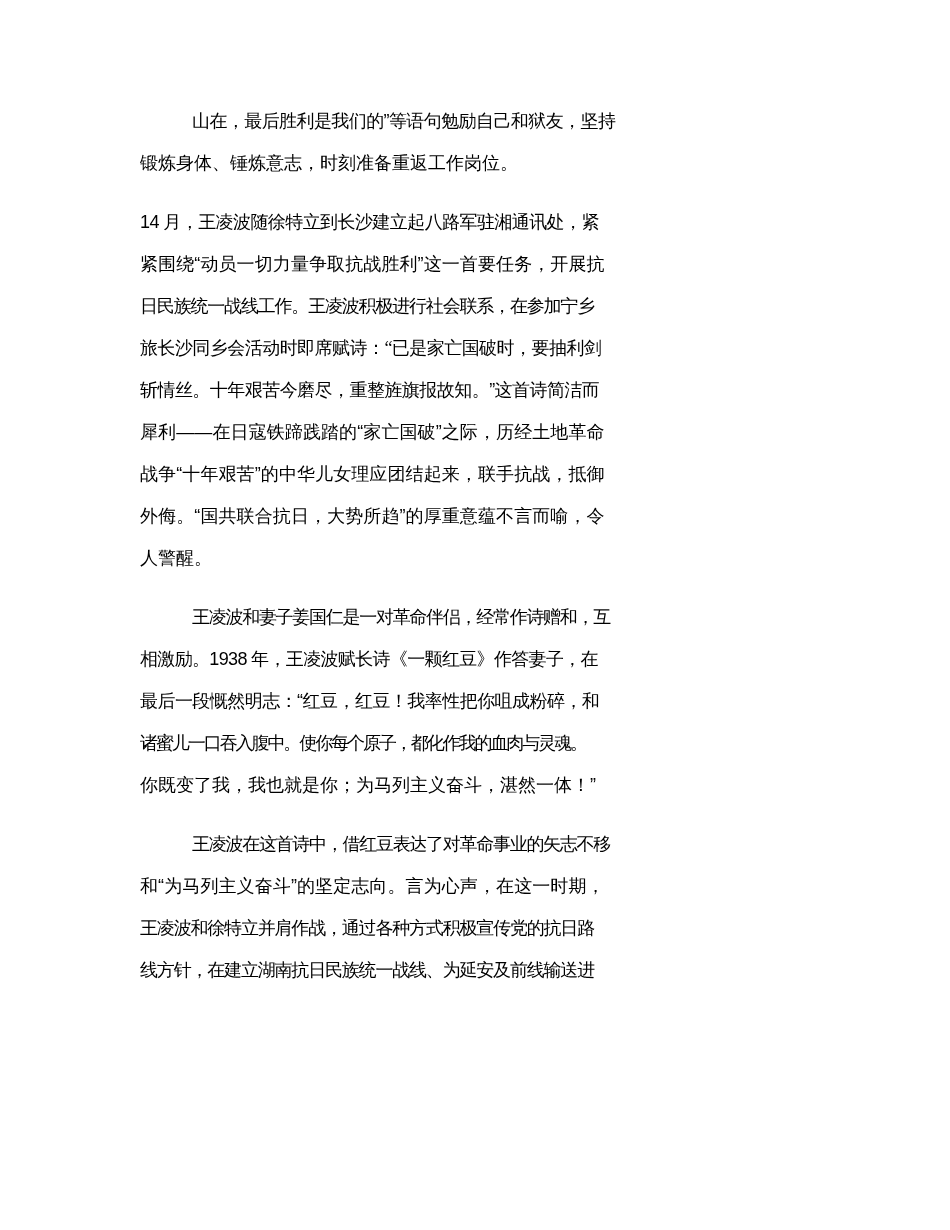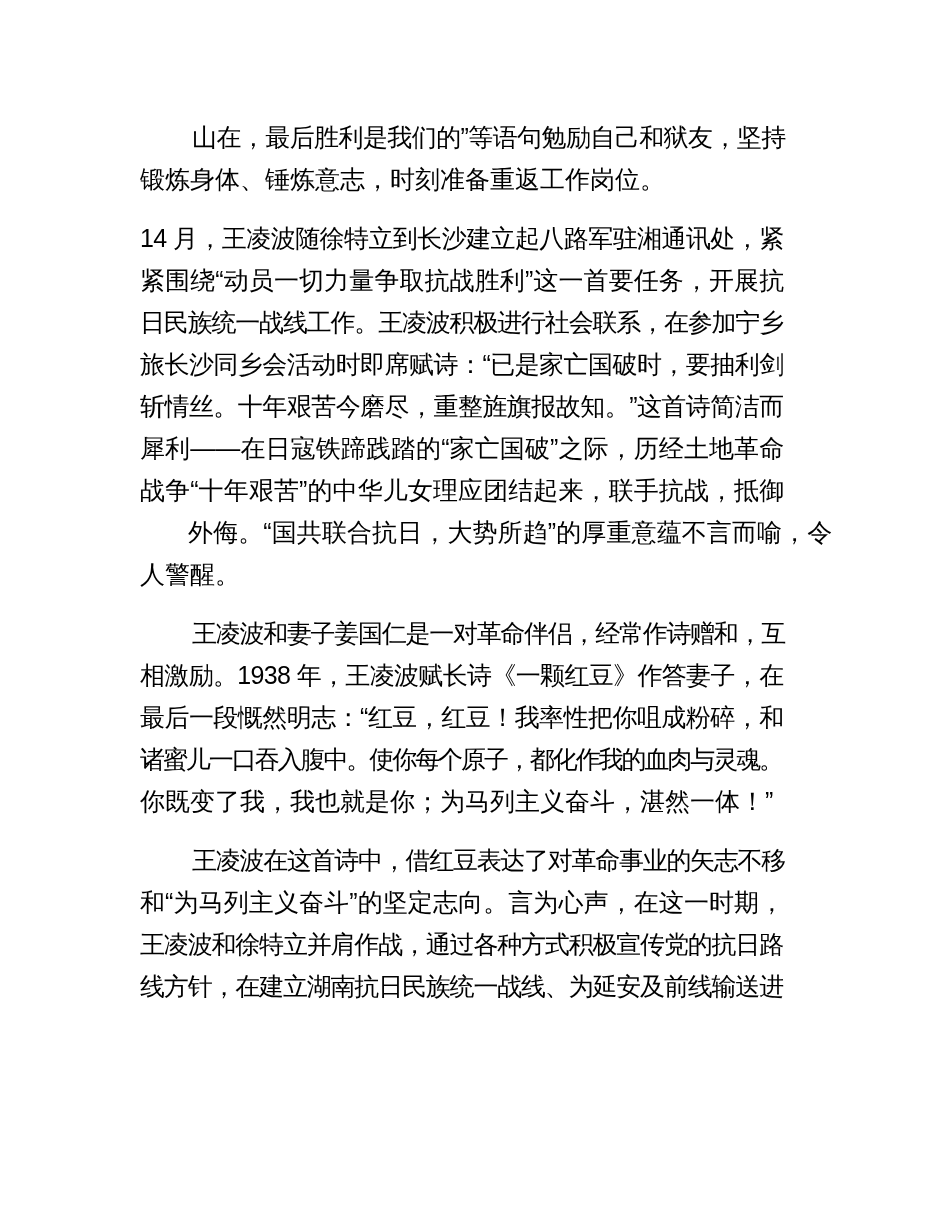--- a/index.html
+++ b/index.html
@@ -10,25 +10,25 @@
   .page {
     position: relative;
     width: 950px;
     height: 1230px;
     background: #ffffff;
     overflow: hidden;
   }
   .content {
     position: absolute;
     left: 140px;
-    top: 116px;
+    top: 100px;
     width: 670px;
     color: #000000;
     font-family: "Liberation Sans", "DejaVu Sans", sans-serif;
-    font-size: 25px;
+    font-size: 18px;
     font-weight: 400;
   }
   .para {
     margin: 0 0 17px 0;
     padding: 0;
   }
   .line {
     height: 42px;
     line-height: 42px;
     white-space: nowrap;
@@ -44,25 +44,25 @@
 <div class="page">
   <div class="content" id="doc">
       <div class="para">
         <div class="line indent flush"><span style="letter-spacing: -0.586875px;">山在，最后胜利是我们的”等语句勉励自己和狱友，坚持</span></div>
         <div class="line"><span>锻炼身体、锤炼意志，时刻准备重返工作岗位。</span></div>
       </div>
       <div class="para">
         <div class="line flush"><span style="letter-spacing: -0.577009px;">14 月，王凌波随徐特立到长沙建立起八路军驻湘通讯处，紧</span></div>
         <div class="line flush"><span style="letter-spacing: 0.0989583px;">紧围绕“动员一切力量争取抗战胜利”这一首要任务，开展抗</span></div>
         <div class="line flush"><span style="letter-spacing: -1.18519px;">日民族统一战线工作。王凌波积极进行社会联系，在参加宁乡</span></div>
-        <div class="line flush"><span style="letter-spacing: -0.543403px;">旅长沙同乡会活动时即席赋诗：“已是家亡国破时，要抽利剑</span></div>
+        <div class="line flush"><span style="letter-spacing: -0.543403px; font-family: Liberation Serif, serif;">旅长沙同乡会活动时即席赋诗：“已是家亡国破时，要抽利剑</span></div>
         <div class="line flush"><span style="letter-spacing: -0.543403px;">斩情丝。十年艰苦今磨尽，重整旌旗报故知。”这首诗简洁而</span></div>
         <div class="line flush"><span style="letter-spacing: 0.0989583px;">犀利——在日寇铁蹄践踏的“家亡国破”之际，历经土地革命</span></div>
         <div class="line flush"><span style="letter-spacing: 0.0989583px;">战争“十年艰苦”的中华儿女理应团结起来，联手抗战，抵御</span></div>
-        <div class="line flush"><span style="letter-spacing: 0.0989583px; margin-left: 48px;">外侮。“国共联合抗日，大势所趋”的厚重意蕴不言而喻，令</span></div>
+        <div class="line flush"><span style="letter-spacing: 0.0989583px;">外侮。“国共联合抗日，大势所趋”的厚重意蕴不言而喻，令</span></div>
         <div class="line"><span>人警醒。</span></div>
       </div>
       <div class="para">
         <div class="line indent flush"><span style="letter-spacing: -1.28px;">王凌波和妻子姜国仁是一对革命伴侣，经常作诗赠和，互</span></div>
         <div class="line flush"><span style="letter-spacing: -0.657866px;">相激励。1938 年，王凌波赋长诗《一颗红豆》作答妻子，在</span></div>
         <div class="line flush"><span style="letter-spacing: -0.543403px;">最后一段慨然明志：“红豆，红豆！我率性把你咀成粉碎，和</span></div>
         <div class="line flush"><span style="letter-spacing: -2.07143px;">诸蜜儿一口吞入腹中。使你每个原子，都化作我的血肉与灵魂。</span></div>
         <div class="line"><span>你既变了我，我也就是你；为马列主义奋斗，湛然一体！”</span></div>
       </div>
       <div class="para">

